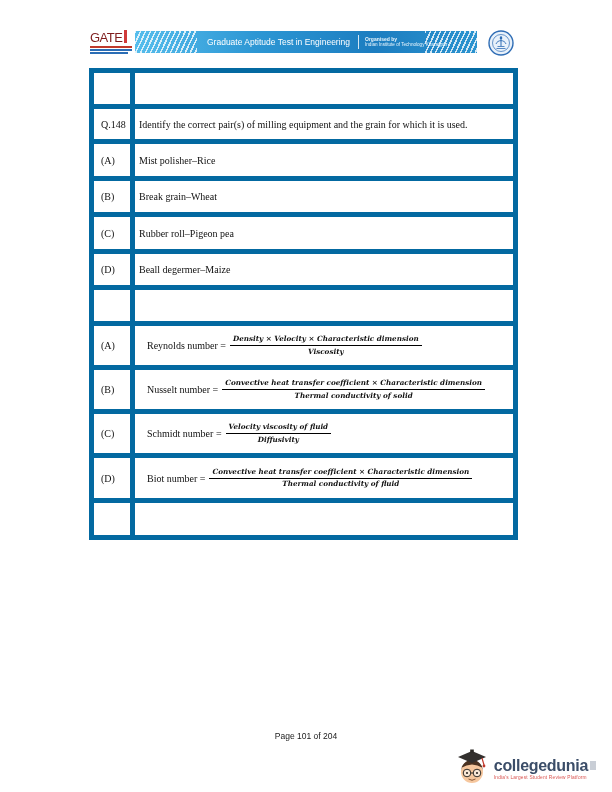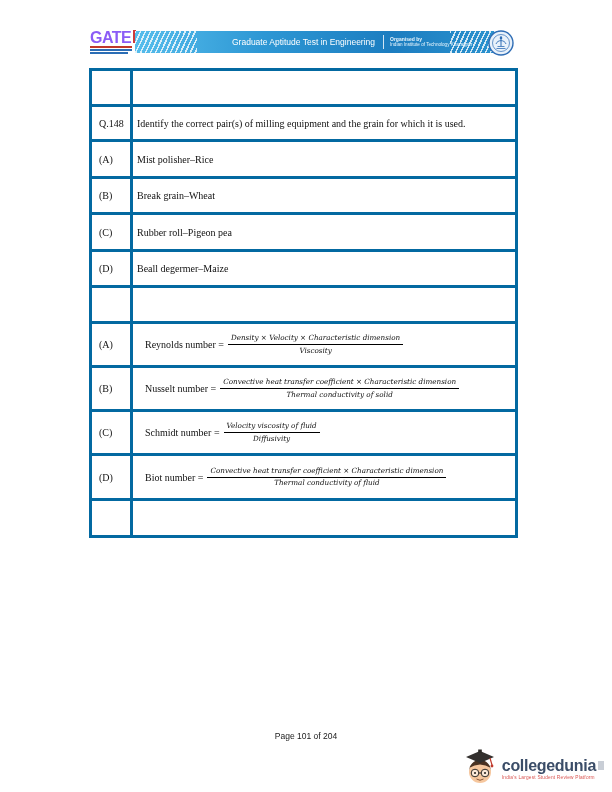--- a/index.html
+++ b/index.html
@@ -2,32 +2,32 @@
 <html><head>
 <meta charset="utf-8">
 <style>
   html,body{margin:0;padding:0;background:#ffffff;}
   .page{position:relative;width:612px;height:792px;background:#ffffff;overflow:hidden;
         font-family:"Liberation Serif",serif;color:#111;}
 
   
   .gate-logo{position:absolute;left:90px;top:30px;width:46px;height:26px;}
   .gate-word-row{display:flex;align-items:flex-start;}
-  .gate-word{font-family:"Liberation Sans",sans-serif;font-weight:bold;font-size:16px;
-             line-height:15px;color:#8b5cf6;letter-spacing:-0.5px;}
+  .gate-word{font-family:"Liberation Sans",sans-serif;font-weight:normal;font-size:13px;
+             line-height:15px;color:#7f1d1d;letter-spacing:-0.5px;}
   .gate-accent{display:inline-block;width:3px;height:13px;background:#d03a3a;margin-left:2px;}
   .gate-underline{height:2px;background:#c0392b;margin-top:1px;width:42px;}
   .gate-bars{margin-top:1px;}
   .gate-bars span{display:block;height:2px;background:#2a6db5;margin-top:1px;}
   .gate-bars span:nth-child(1){width:42px;}
   .gate-bars span:nth-child(2){width:38px;}
 
   .banner{position:absolute;left:135px;top:31px;width:342px;height:22px;
           background:linear-gradient(90deg,#56bdec 0%,#2d97d4 35%,#1c7dc0 70%,#2b93cf 100%);
-          display:flex;align-items:center;overflow:hidden;padding-left:25px;}
+          display:flex;align-items:center;overflow:hidden;}
   .stripes{position:absolute;top:0;bottom:0;
            background:repeating-linear-gradient(115deg,rgba(255,255,255,0.8) 0px,rgba(255,255,255,0.8) 1.5px,rgba(255,255,255,0) 1.5px,rgba(255,255,255,0) 4.5px);}
   .stripes.left{left:0;width:62px;}
   .stripes.right{right:0;width:52px;}
   .banner-title{position:relative;margin-left:72px;font-family:"Liberation Sans",sans-serif;
                 font-size:8.5px;color:#ffffff;white-space:nowrap;}
   .banner-divider{position:relative;width:1px;height:14px;background:rgba(255,255,255,0.8);
                   margin:0 6px 0 8px;}
   .banner-org{position:relative;display:flex;flex-direction:column;justify-content:center;
               font-family:"Liberation Sans",sans-serif;color:#eaf6fd;}
@@ -35,40 +35,40 @@
   .banner-org .org-line2{font-size:4.6px;line-height:6px;white-space:nowrap;}
 
   .iit-logo{position:absolute;left:488px;top:30px;width:26px;height:26px;}
 
   .heading{position:absolute;left:90px;top:53px;width:428px;
            font-size:11.5px;font-weight:bold;color:#000;}
 
   
   .qtable{position:absolute;left:89px;top:68px;width:429px;border-collapse:collapse;
           table-layout:fixed;}
-  .qtable td{border:3px solid #0369a1;padding:0;vertical-align:middle;font-size:10px;}
+  .qtable td{border:5px solid #0369a1;padding:0;vertical-align:middle;font-size:10px;}
   .qtable{border:1.6px solid #000;}
   .col-label{width:41px;}
   td.cell-label{padding-left:7px;}
   td.cell-text{padding-left:4px;padding-right:6px;}
 
   .frow{display:flex;align-items:center;}
   .fprefix{font-size:10px;white-space:nowrap;margin-right:4px;margin-left:8px;}
   .frac{display:inline-block;text-align:center;vertical-align:middle;
-        font-family:"DejaVu Serif",serif;font-style:italic;font-weight:normal;
+        font-family:"DejaVu Serif",serif;font-style:italic;font-weight:bold;
         font-size:7.2px;line-height:1.45;color:#111;}
   .frac .num{display:block;border-bottom:1px solid #000;padding:0 3px 0.5px 3px;white-space:nowrap;}
   .frac .den{display:block;padding-top:0.5px;white-space:nowrap;}
 
   
   .footer-page{position:absolute;left:0;right:0;top:731px;text-align:center;
                font-family:"Liberation Sans",sans-serif;font-size:8.5px;color:#1a1a1a;}
   .footer-page .pg-bold{font-weight:normal;}
 
-  .brand{position:absolute;right:8px;top:749px;display:flex;align-items:center;text-align:center;}
+  .brand{position:absolute;right:16px;top:749px;display:flex;align-items:center;text-align:center;}
   .brand-textblock{display:flex;flex-direction:column;align-items:flex-start;margin-left:3px;}
   .brand-row{display:flex;align-items:flex-start;}
   .brand-name{font-family:"Liberation Sans",sans-serif;font-weight:bold;font-size:16px;
               line-height:17px;color:#3b4d68;letter-spacing:-0.3px;}
   .brand-mark{width:6px;height:9px;background:#c9ced6;margin-left:2px;margin-top:4px;}
   .brand-tagline{font-family:"Liberation Sans",sans-serif;font-size:4.8px;color:#d9534f;
                  margin-top:1px;letter-spacing:0.2px;}
 </style>
 </head>
 <body>

